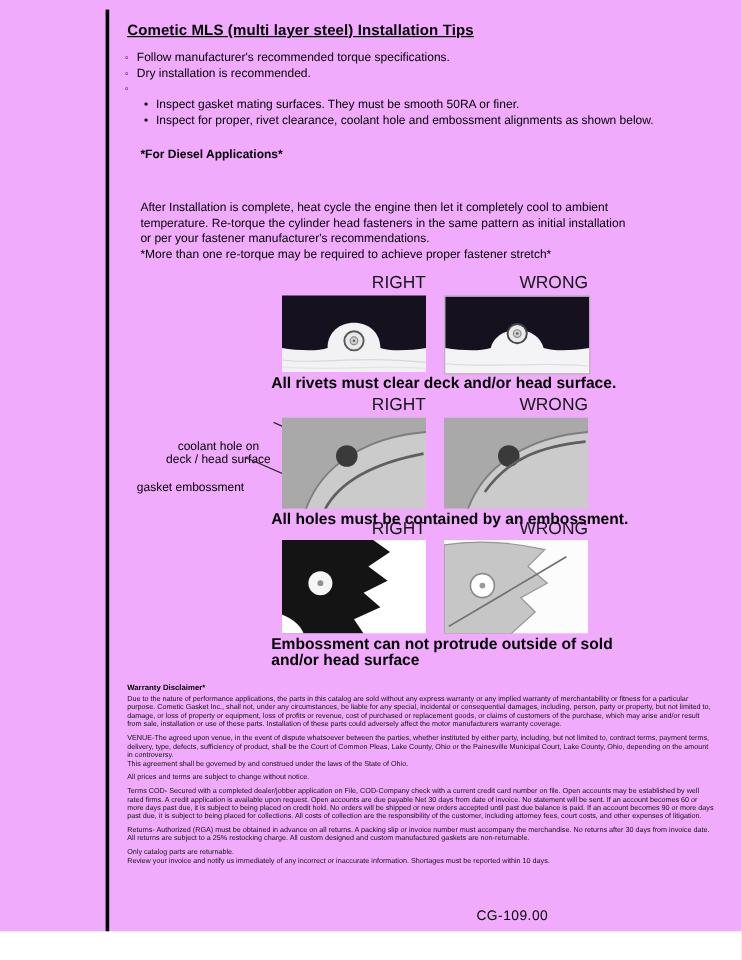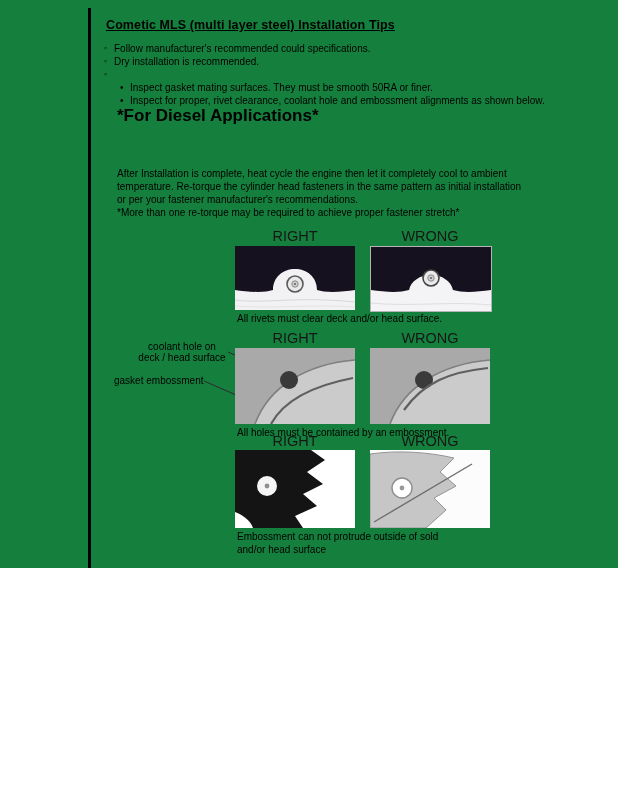--- a/index.html
+++ b/index.html
@@ -1,56 +1,56 @@
 <!DOCTYPE html>
 <html><head>
 <meta charset="utf-8">
 <style>
   html,body{margin:0;padding:0;}
   body{width:618px;height:800px;background:#fff;color:#000;font-family:"Liberation Sans",sans-serif;}
-  .page{position:relative;width:618px;height:568px;background:#15803d;overflow:hidden;}
+  .page{position:relative;width:618px;height:776px;background:#f0abfc;overflow:hidden;}
   .abs{position:absolute;}
   .rule{left:88px;top:8px;width:3px;height:786px;background:#000;}
   .title{left:106px;top:18px;font-size:12.5px;font-weight:bold;text-decoration:underline;letter-spacing:0.1px;}
   .bullets{left:104px;top:42px;font-size:10px;line-height:13px;}
   .b-row{display:flex;align-items:flex-start;}
   .b-marker{width:10px;flex:0 0 10px;font-size:9px;}
   .sub{padding-left:16px;}
   .sub .b-marker{font-size:10px;}
-  .diesel-h{left:117px;top:106px;font-size:17px;font-weight:bold;}
+  .diesel-h{left:117px;top:124px;font-size:10px;font-weight:bold;}
   .para{left:117px;top:134px;width:484px;font-size:10px;line-height:13px;white-space:pre-line;}
   .p2{top:167px;}
   .note{top:206px;}
-  .dg-h{width:120px;text-align:center;font-size:14.5px;color:#161616;}
+  .dg-h{width:120px;text-align:right;font-size:14.5px;color:#161616;}
   .dg-img{width:120px;}
   .dg-img svg{display:block;}
   .framed{border:1px solid #b5b5b5;}
-  .caption{left:237px;font-size:10px;line-height:12.5px;white-space:pre-line;}
-  .lbl{font-size:10px;line-height:11px;white-space:pre-line;}
+  .caption{left:226px;font-size:13px;line-height:12.5px;white-space:pre-line;font-weight:bold;}
+  .lbl{font-size:10px;line-height:11px;white-space:pre-line;margin-top:26px;}
   .lbl-coolant{left:136px;top:341px;width:92px;text-align:center;}
   .lbl-emboss{left:114px;top:375px;text-align:center;}
   .warranty{left:106px;top:570px;width:490px;}
   .w-h{font-size:6.5px;font-weight:bold;margin-bottom:3px;}
   .w-p{font-size:6px;line-height:7px;margin-bottom:4.5px;white-space:pre-line;color:#111;}
   .footer{left:397px;top:758px;font-size:11.5px;letter-spacing:0.4px;}
   .overlay{pointer-events:none;}
 </style>
 </head>
 <body>
 
 <div class="page">
 
   <div class="abs rule"></div>
 
   <div class="abs title">Cometic MLS (multi layer steel) Installation Tips</div>
 
   <div class="abs bullets">
     <div class="b-row">
       <span class="b-marker">◦</span>
-      <span>Follow manufacturer's recommended could specifications.</span>
+      <span>Follow manufacturer's recommended torque specifications.</span>
     </div>
     <div class="b-row">
       <span class="b-marker">◦</span>
       <span>Dry installation is recommended.</span>
     </div>
     <div class="b-row">
       <span class="b-marker">◦</span>
     </div>
     <div class="b-row sub">
       <span class="b-marker">•</span>

